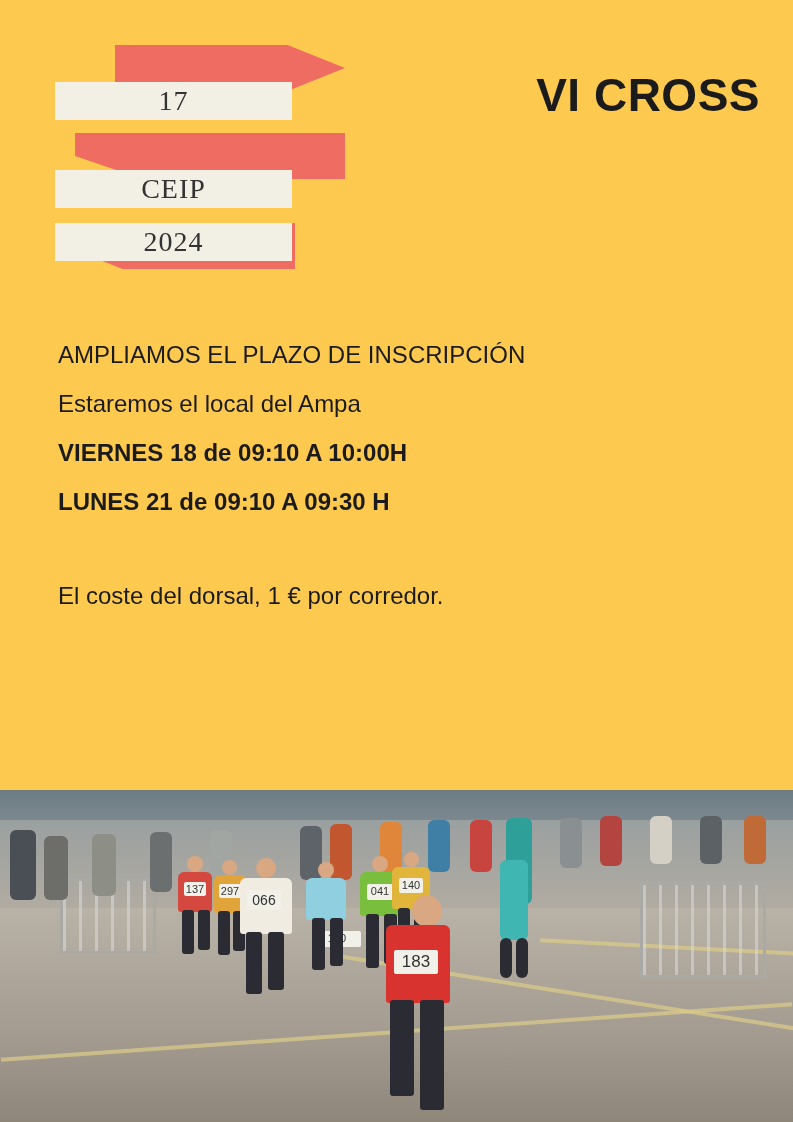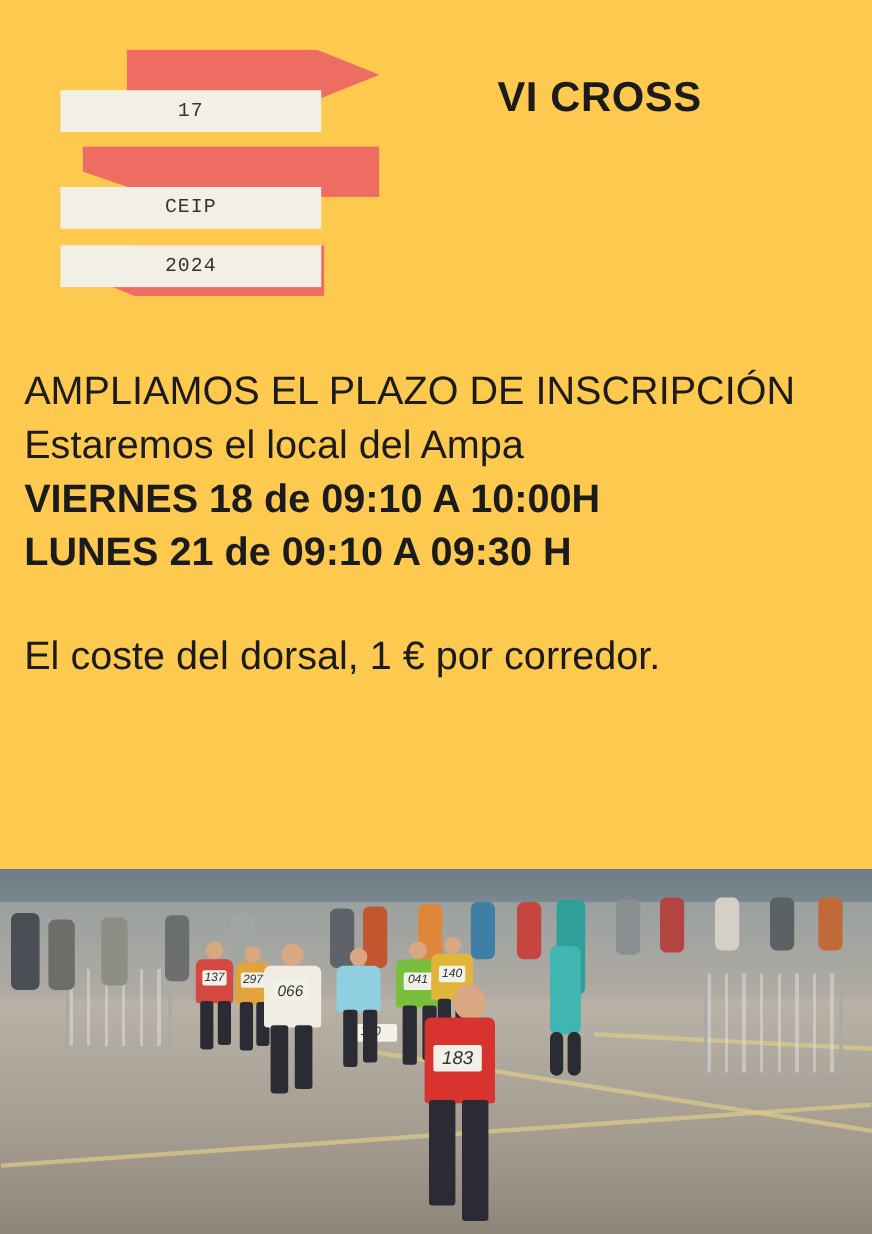--- a/index.html
+++ b/index.html
@@ -62,77 +62,77 @@
     position: absolute;
     left: 0px;
     width: 237px;
     height: 38px;
     background: #f2efe4;
     display: flex;
     align-items: center;
     justify-content: center;
   }
   .date-row span {
-    font-family: Liberation Mono, monospace;
-    font-size: 18px;
+    font-family: Liberation Serif, serif;
+    font-size: 28px;
     letter-spacing: 1px;
     color: #333333;
   }
   .row-day   { top: 37px; }
   .row-month { top: 125px; }
   .row-year  { top: 178px; }
 
   
   .title {
     position: absolute;
     left: 330px;
     top: 60px;
     width: 430px;
-    text-align: center;
+    text-align: right;
     color: #1b1b1b;
     font-weight: bold;
-    font-size: 38px;
+    font-size: 46px;
     line-height: 1.55;
     letter-spacing: 0.5px;
   }
   .title .line1 { display: block; }
   .title .line2 { display: block; }
 
   
   .body-text {
     position: absolute;
     left: 22px;
     top: 330px;
     width: 740px;
     color: #1b1b1b;
   }
   .body-text .l {
     display: block;
-    font-size: 36px;
+    font-size: 24px;
     line-height: 49px;
     white-space: pre;
+    margin-left: 36px;
   }
   .body-text .l.bold {
     font-weight: bold;
   }
   .body-text .spacer {
     display: block;
     height: 45px;
   }
 
   
   .photo {
     position: absolute;
     left: 0;
     top: 790px;
     width: 793px;
     height: 332px;
     overflow: hidden;
     background: #0f172a;
-    font-style: italic;
   }
   .sky {
     position: absolute;
     left: 0; top: 0; width: 793px; height: 60px;
     background: linear-gradient(#6d7c84, #8a949a);
   }
   .crowd {
     position: absolute;
     left: 0; top: 30px; width: 793px; height: 95px;
     background: linear-gradient(#9aa0a0, #b3aca2);

